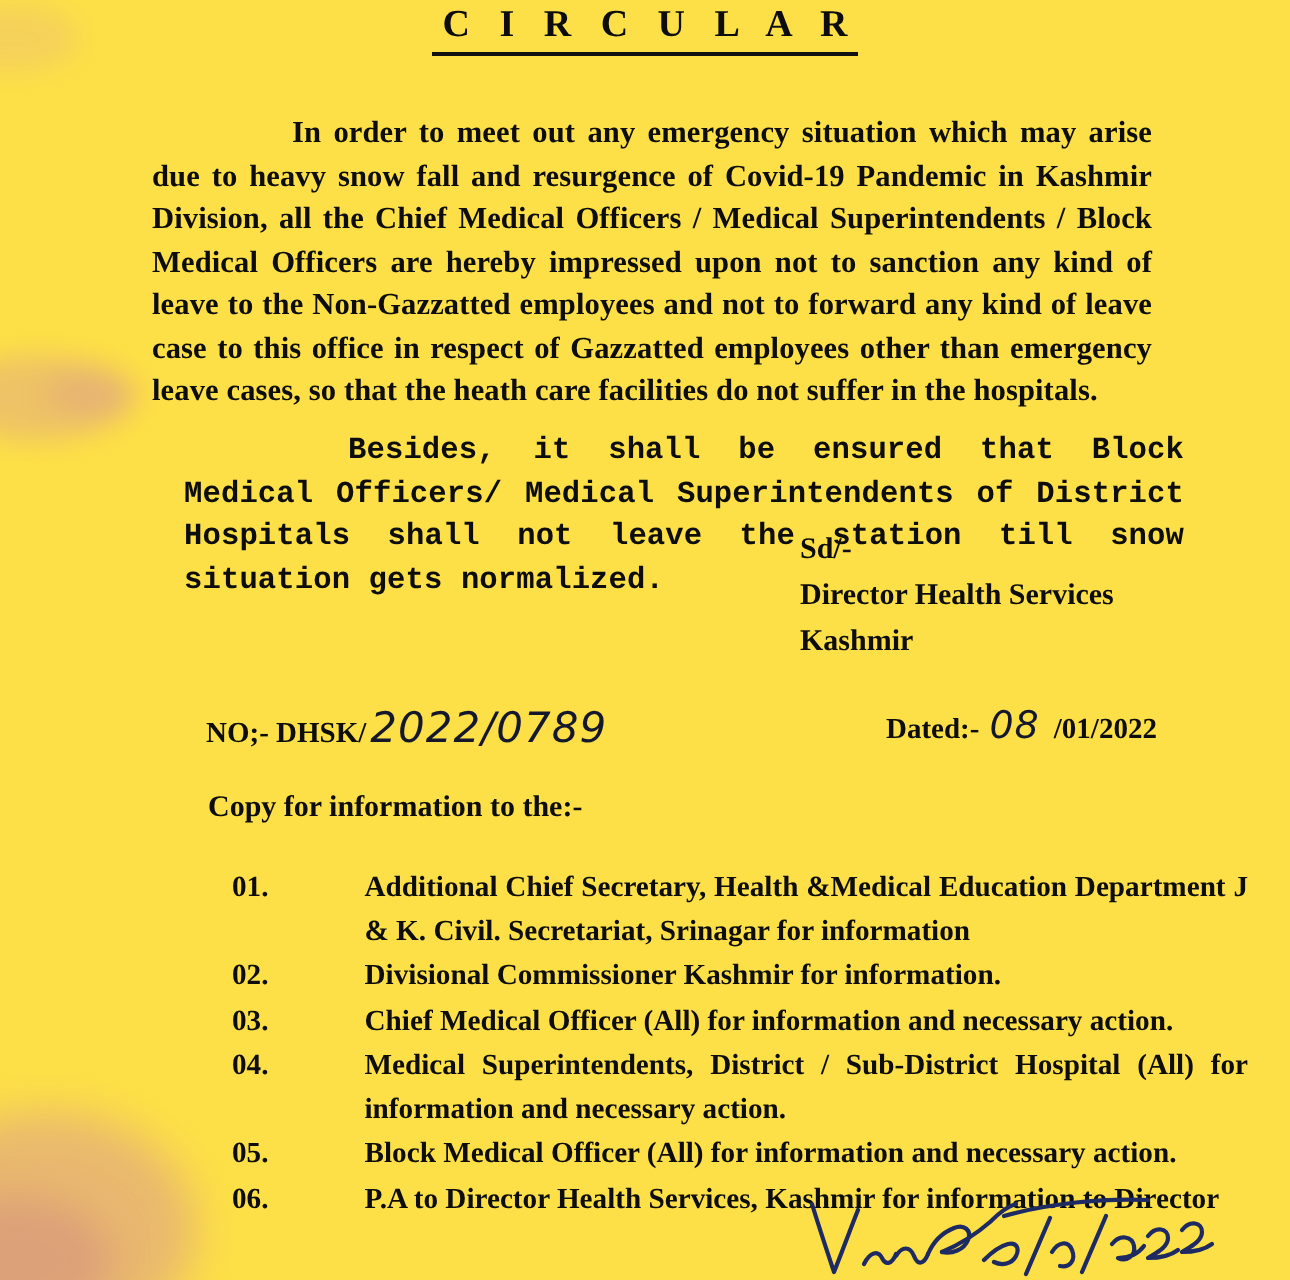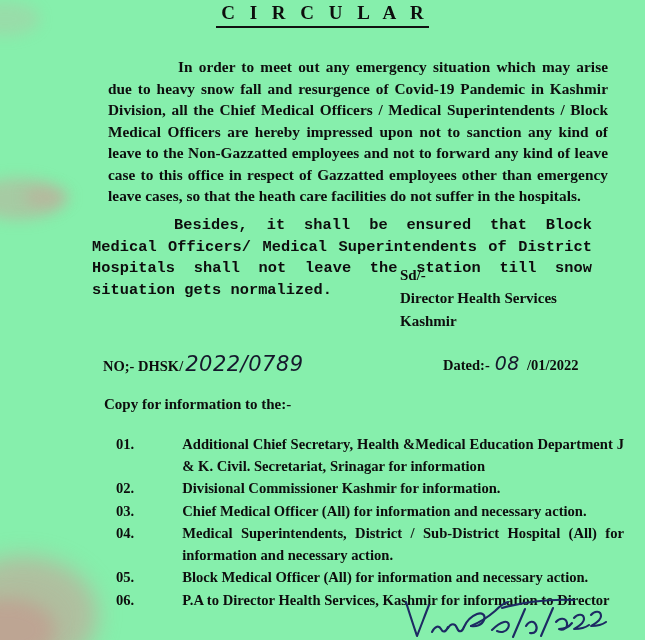--- a/index.html
+++ b/index.html
@@ -4,21 +4,21 @@
 <style>
   html, body {
     margin: 0;
     padding: 0;
     background: #ffffff;
   }
   #page {
     position: relative;
     width: 645px;
     height: 640px;
-    background: #86efac;
+    background: #fde047;
     overflow: hidden;
     font-family: "Liberation Serif", "DejaVu Serif", serif;
     color: #0d0d0d;
   }
 
   
   .smudge {
     position: absolute;
     pointer-events: none;
     border-radius: 50%;
@@ -73,21 +73,21 @@
   .para {
     position: absolute;
     font-size: 15.3px;
     font-weight: bold;
     line-height: 21.5px;
     text-align: justify;
     text-justify: inter-word;
     letter-spacing: 0.05px;
   }
   #para-1 {
-    left: 108px; top: 42px;
+    left: 76px; top: 42px;
     width: 500px;
     text-indent: 70px;
     margin-top: 14px;
   }
   #para-2 {
     left: 92px; top: 200px;
     width: 500px;
     text-indent: 82px;
     font-family: Liberation Mono, monospace;
   }

